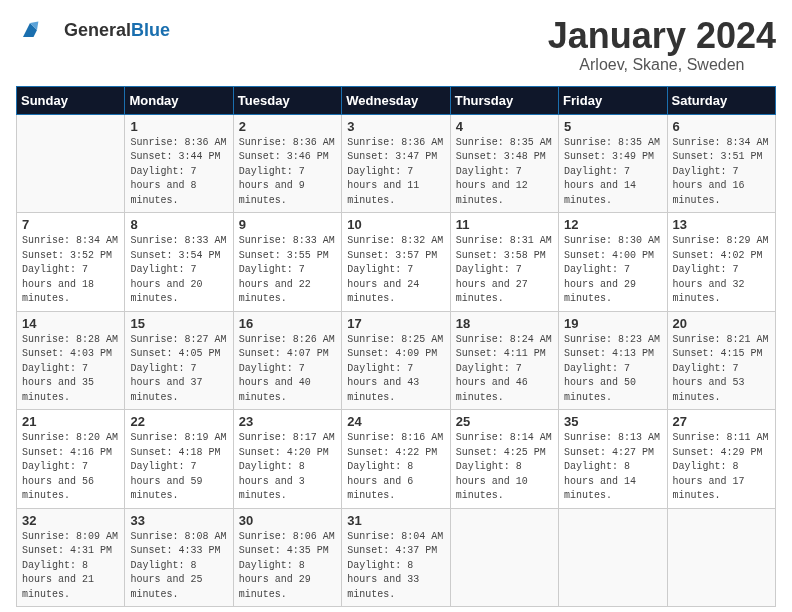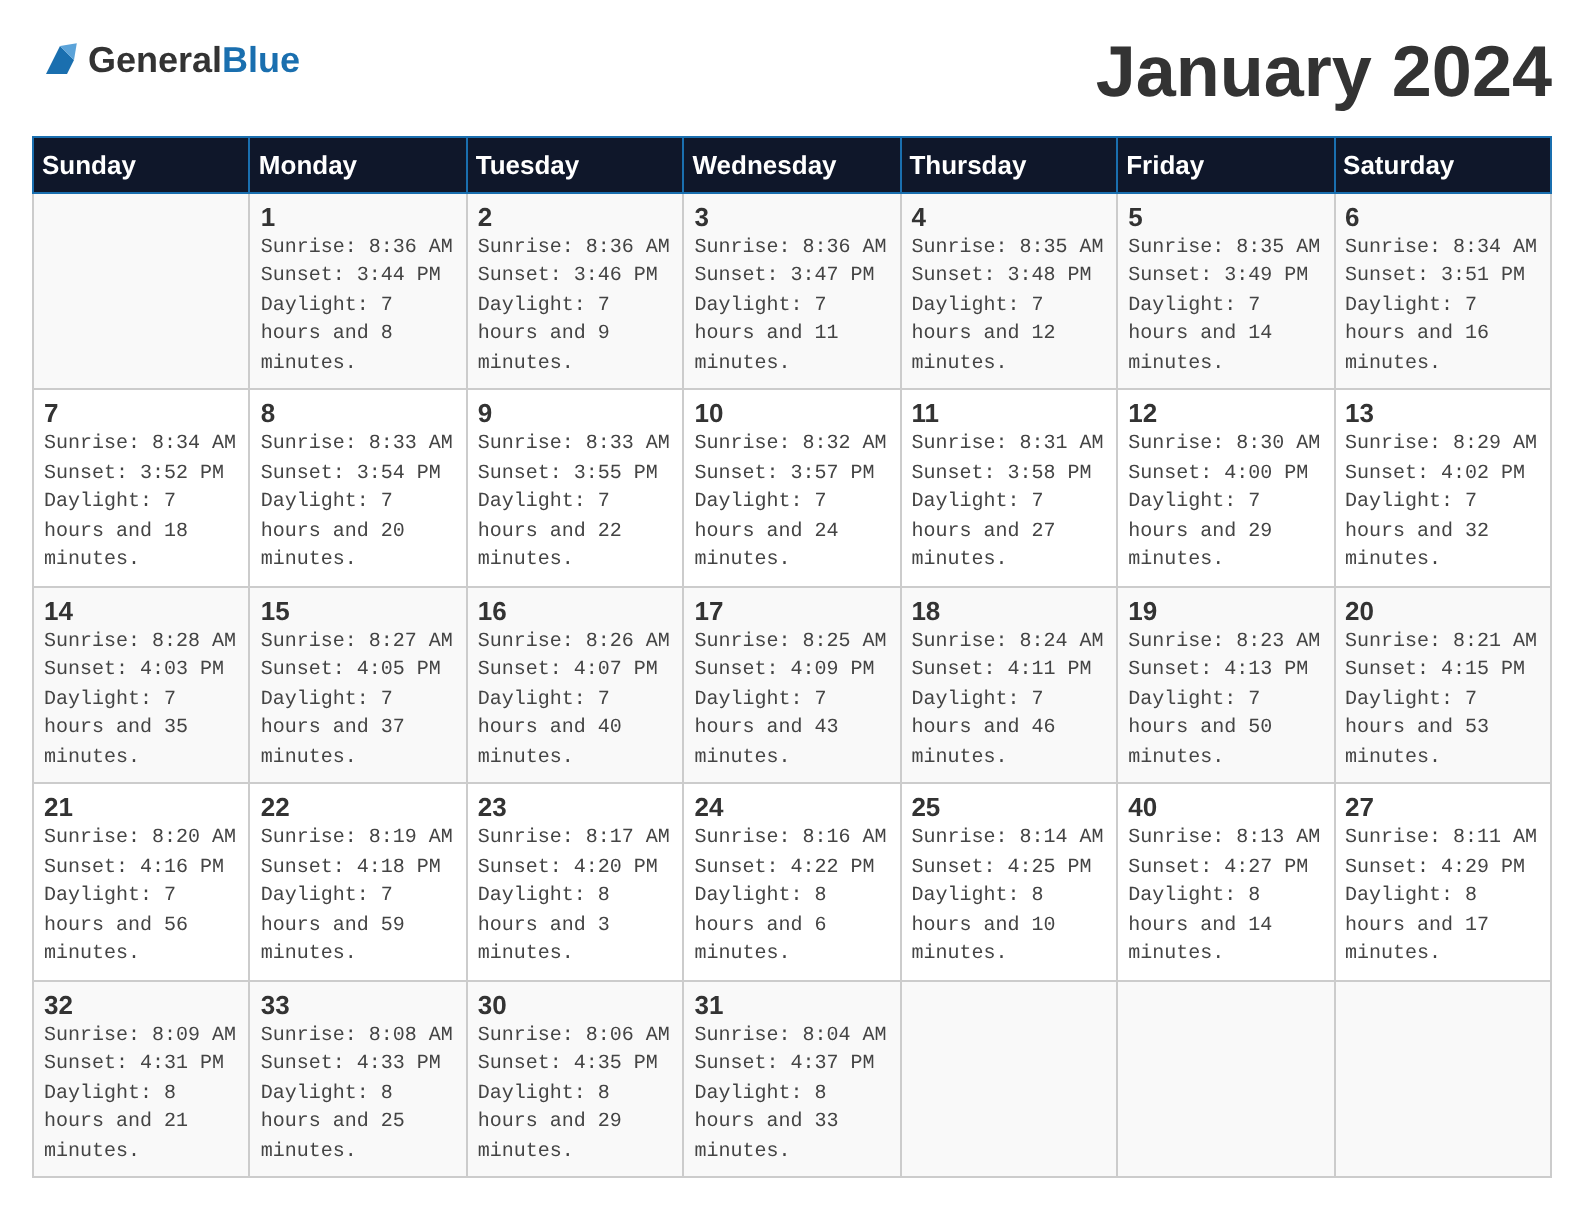--- a/index.html
+++ b/index.html
@@ -12,21 +12,21 @@
     }
     .header {
       display: flex;
       justify-content: space-between;
       align-items: flex-start;
       margin-bottom: 12px;
     }
     .logo {
       display: flex;
       align-items: center;
-      gap: 0;
+      gap: 20px;
       text-align: right;
     }
     .logo-text-general {
       font-size: 18px;
       font-weight: bold;
       color: #333;
     }
     .logo-text-blue {
       font-size: 18px;
       font-weight: bold;
@@ -99,20 +99,21 @@
     <svg class="logo-icon" viewBox="0 0 40 40" xmlns="http://www.w3.org/2000/svg">
       <polygon points="10,30 20,10 30,20 25,30" fill="#1a6faf"></polygon>
       <polygon points="20,10 32,8 30,20" fill="#5ba3d9"></polygon>
     </svg>
     <div>
       <span class="logo-text-general">General</span><span class="logo-text-blue">Blue</span>
     </div>
   </div>
   <div class="title-block">
     <div class="calendar-title">January 2024</div>
+    <div class="calendar-subtitle">Arloev, Skane, Sweden</div>
   </div>
 </div>
 
 <table>
   <thead>
     <tr>
 
     <th>Sunday</th>
         <th>Monday</th>
         <th>Tuesday</th>
@@ -225,21 +226,21 @@
         </td>
         <td>
           <span class="day-number">24</span>
           <div class="day-info">Sunrise: 8:16 AM<br>Sunset: 4:22 PM<br>Daylight: 8 hours and 6 minutes.</div>
         </td>
         <td>
           <span class="day-number">25</span>
           <div class="day-info">Sunrise: 8:14 AM<br>Sunset: 4:25 PM<br>Daylight: 8 hours and 10 minutes.</div>
         </td>
         <td>
-          <span class="day-number">40</span>
+          <span class="day-number">35</span>
           <div class="day-info">Sunrise: 8:13 AM<br>Sunset: 4:27 PM<br>Daylight: 8 hours and 14 minutes.</div>
         </td>
         <td>
           <span class="day-number">27</span>
           <div class="day-info">Sunrise: 8:11 AM<br>Sunset: 4:29 PM<br>Daylight: 8 hours and 17 minutes.</div>
         </td>
       </tr>
       <tr>
         <td>
           <span class="day-number">32</span>

